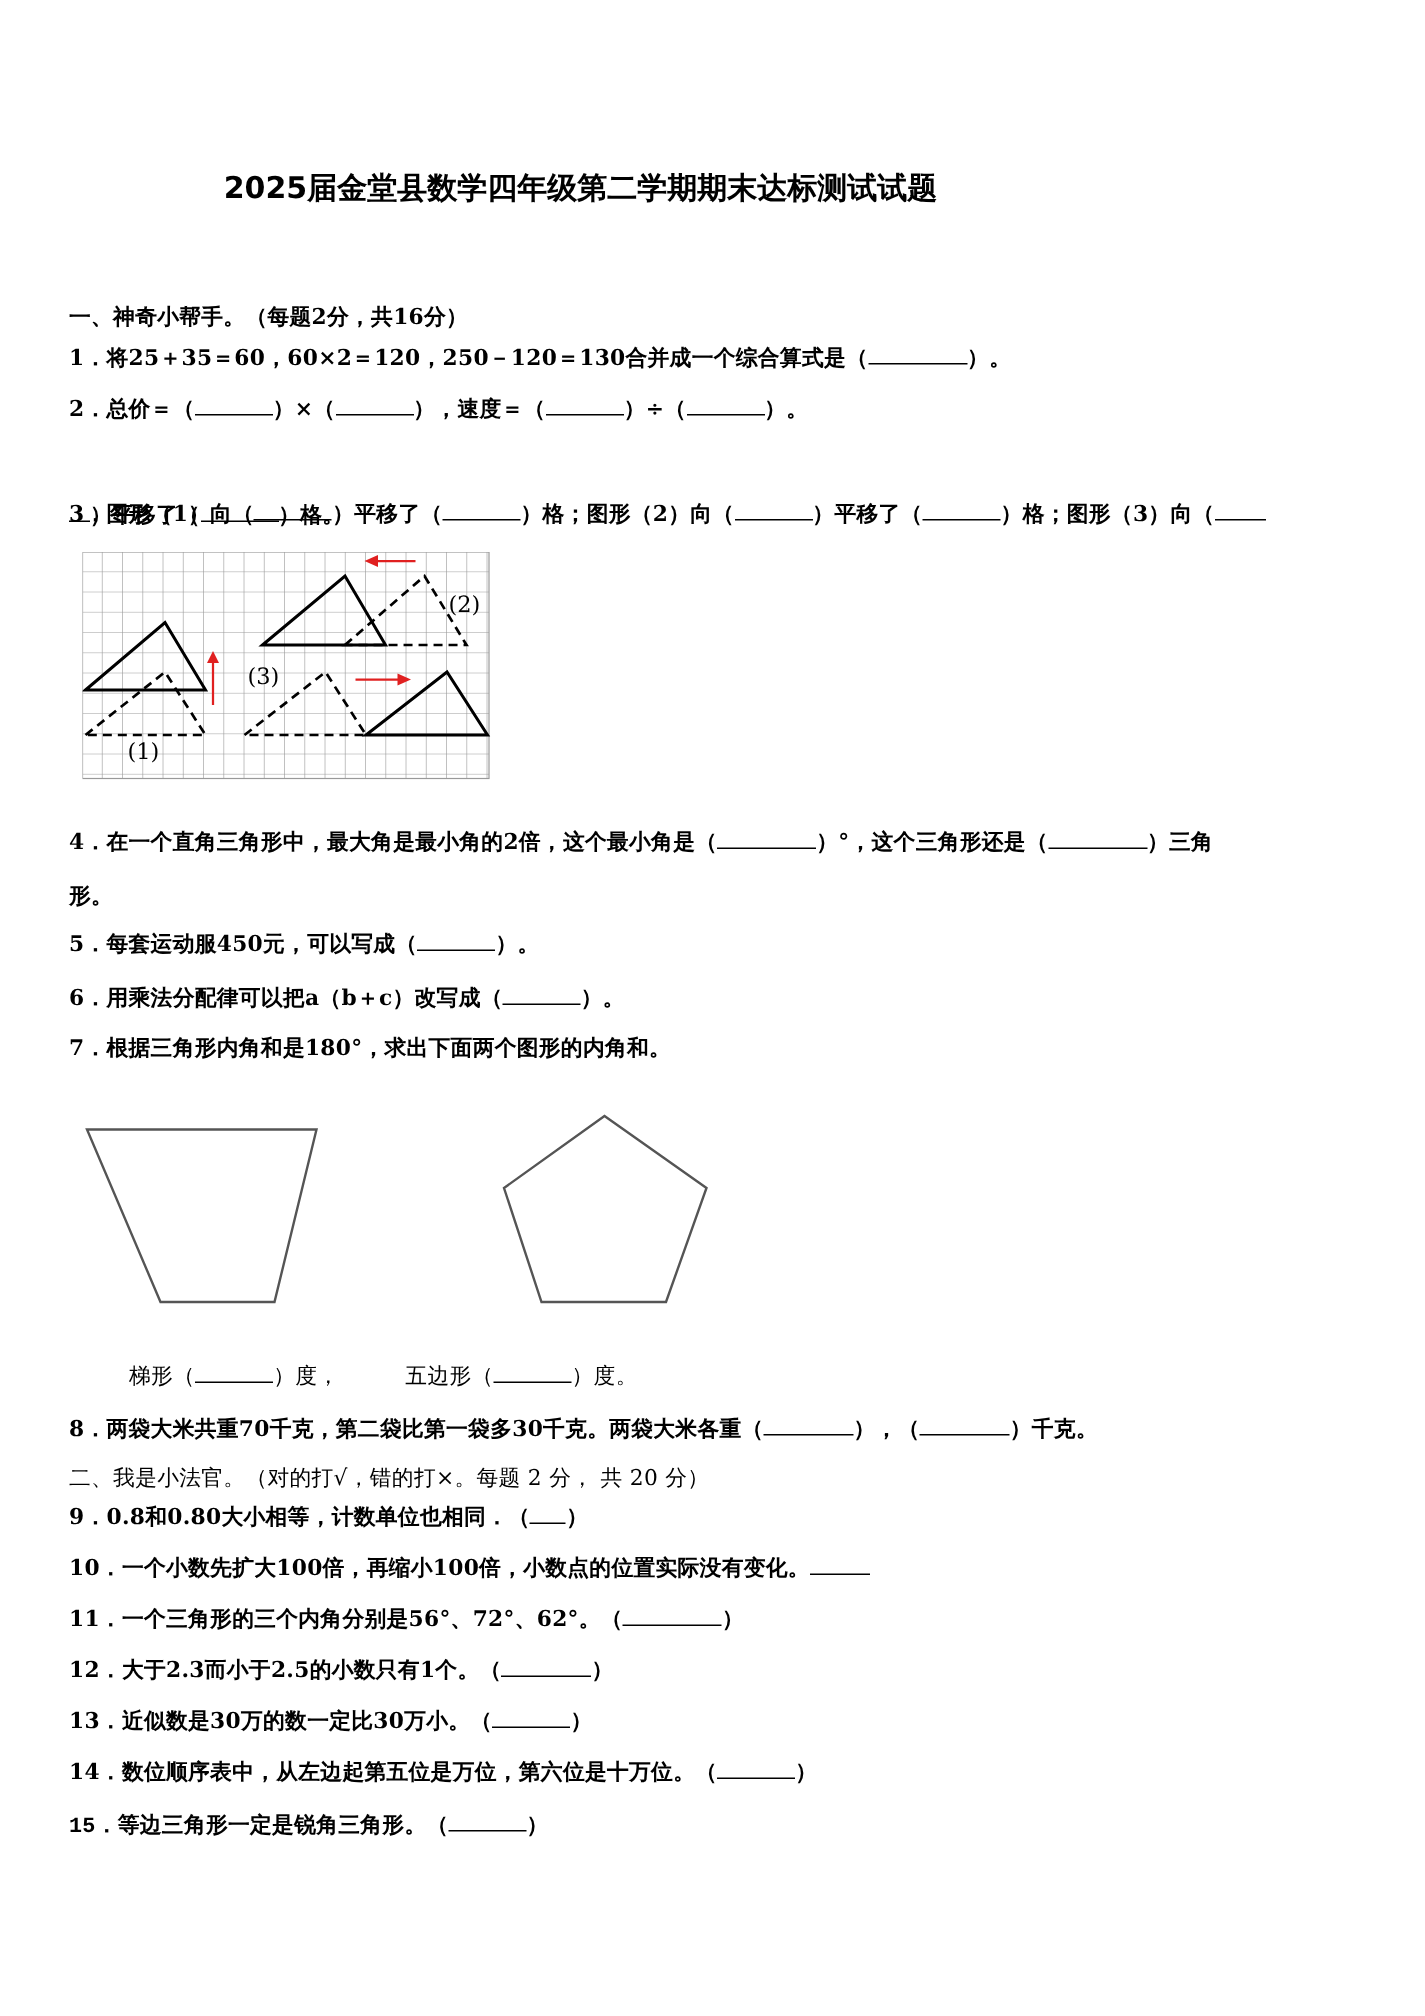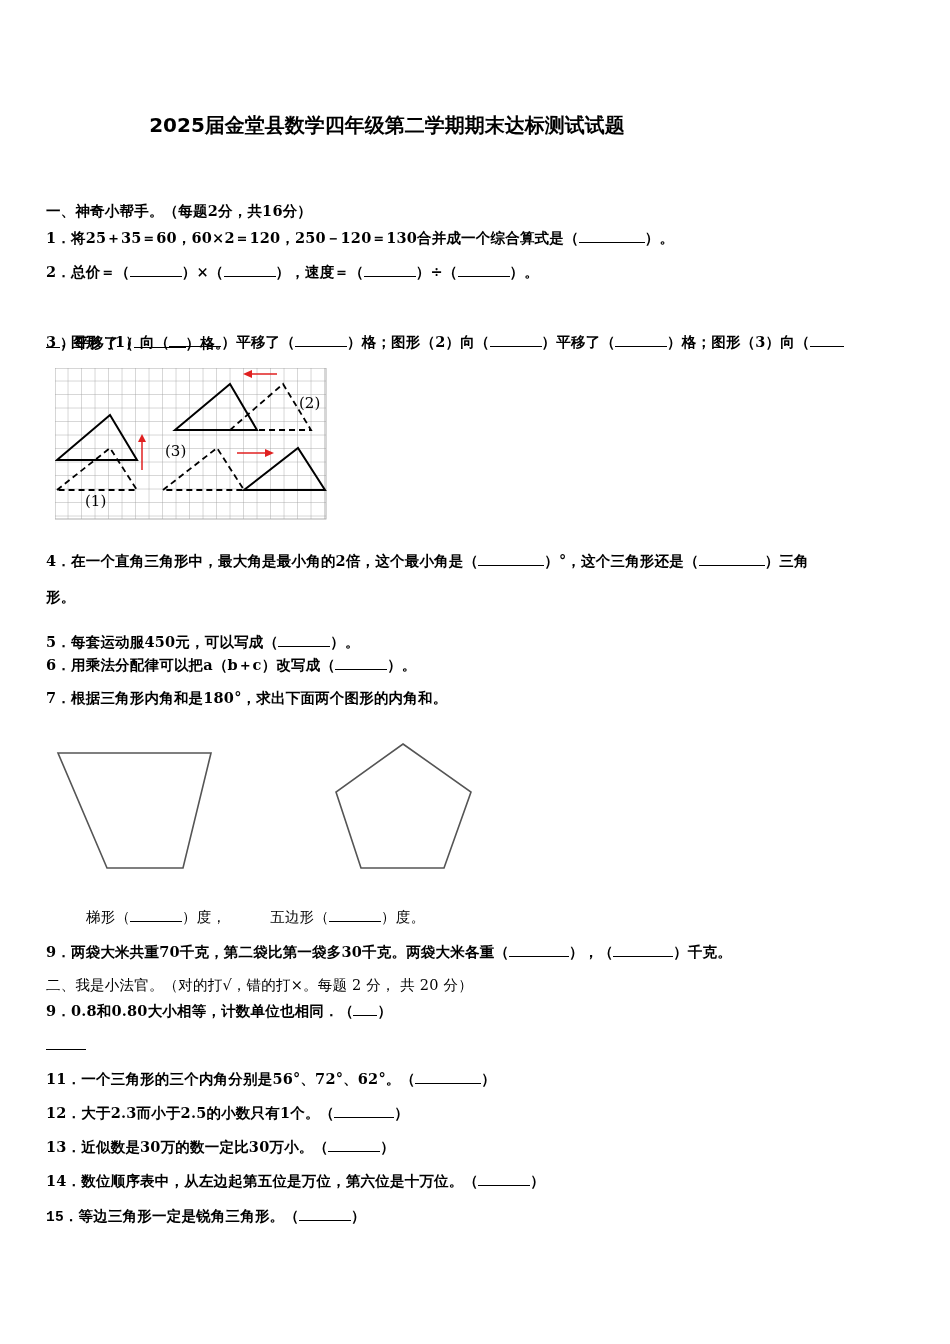--- a/index.html
+++ b/index.html
@@ -62,21 +62,21 @@
   <line x1="182" y1="85" x2="212" y2="85" stroke="#e02020" stroke-width="1.5"></line>
   <polygon points="210,81 210,89 219,85" fill="#e02020"></polygon>
   <text x="110" y="88" font-size="15" font-family="DejaVu Serif, serif">(3)</text>
 </svg>
 
 <div class="line" style="top:551px;">
   <span>4．在一个直角三角形中，最大角是最小角的2倍，这个最小角是（</span><span class="blank" style="width:66px"></span><span>）°，这个三角形还是（</span><span class="blank" style="width:66px"></span><span>）三角</span>
 </div>
 <div class="line" style="top:588px;">形。</div>
 
-<div class="line" style="top:632px;">
+<div class="line" style="top:619px;">
   <span>5．每套运动服450元，可以写成（</span><span class="blank" style="width:52px"></span><span>）。</span>
 </div>
 
 <div class="line" style="top:655px;">
   <span>6．用乘法分配律可以把a（b＋c）改写成（</span><span class="blank" style="width:52px"></span><span>）。</span>
 </div>
 
 <div class="line" style="top:689px;">7．根据三角形内角和是180°，求出下面两个图形的内角和。</div>
 
 <svg class="fig" style="left:55px;top:740px" width="160" height="135">
@@ -84,31 +84,31 @@
 </svg>
 <svg class="fig" style="left:333px;top:740px" width="142" height="135">
   <polygon points="70,4 138,52 111,128 28,128 3,52" fill="none" stroke="#555" stroke-width="1.6"></polygon>
 </svg>
 
 <div class="line" style="top:907px;font-weight:normal;margin-left:40px;">
   <span>梯形（</span><span class="blank" style="width:52px"></span><span>）度，</span><span style="display:inline-block;width:44px"></span><span>五边形（</span><span class="blank" style="width:52px"></span><span>）度。</span>
 </div>
 
 <div class="line" style="top:942px;">
-  <span>9．两袋大米共重70千克，第二袋比第一袋多30千克。两袋大米各重（</span><span class="blank" style="width:60px"></span><span>），（</span><span class="blank" style="width:60px"></span><span>）千克。</span>
+  <span>8．两袋大米共重70千克，第二袋比第一袋多30千克。两袋大米各重（</span><span class="blank" style="width:60px"></span><span>），（</span><span class="blank" style="width:60px"></span><span>）千克。</span>
 </div>
 
 <div class="line" style="top:976px;font-weight:normal;">二、我是小法官。（对的打√，错的打×。每题 2 分， 共 20 分）</div>
 
 <div class="line" style="top:1001px;">
   <span>9．0.8和0.80大小相等，计数单位也相同．（</span><span class="blank" style="width:24px"></span><span>）</span>
 </div>
 
 <div class="line" style="top:1035px;">
-  <span class="blank" style="width:40px"></span>
+  <span>10．一个小数先扩大100倍，再缩小100倍，小数点的位置实际没有变化。</span><span class="blank" style="width:40px"></span>
 </div>
 
 <div class="line" style="top:1069px;">
   <span>11．一个三角形的三个内角分别是56°、72°、62°。（</span><span class="blank" style="width:66px"></span><span>）</span>
 </div>
 
 <div class="line" style="top:1103px;">
   <span>12．大于2.3而小于2.5的小数只有1个。（</span><span class="blank" style="width:60px"></span><span>）</span>
 </div>
 

